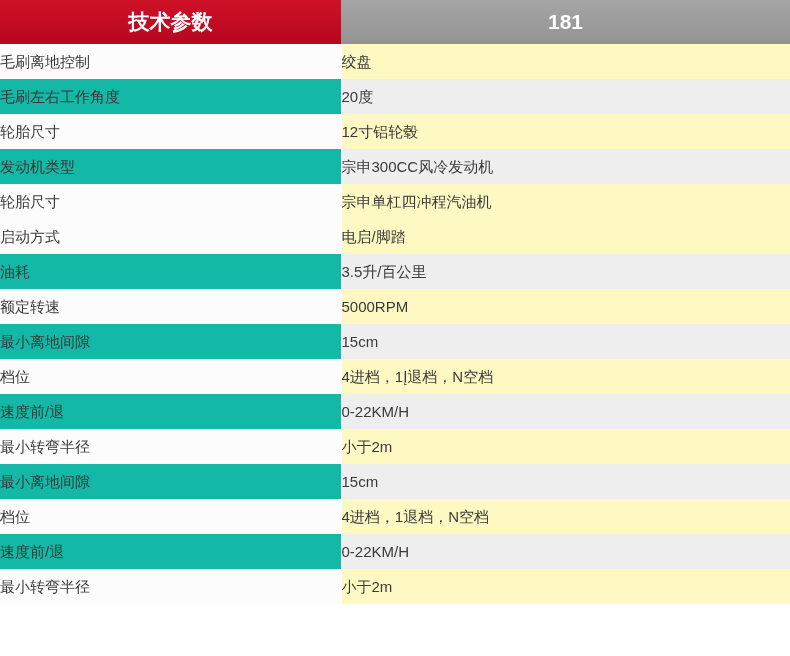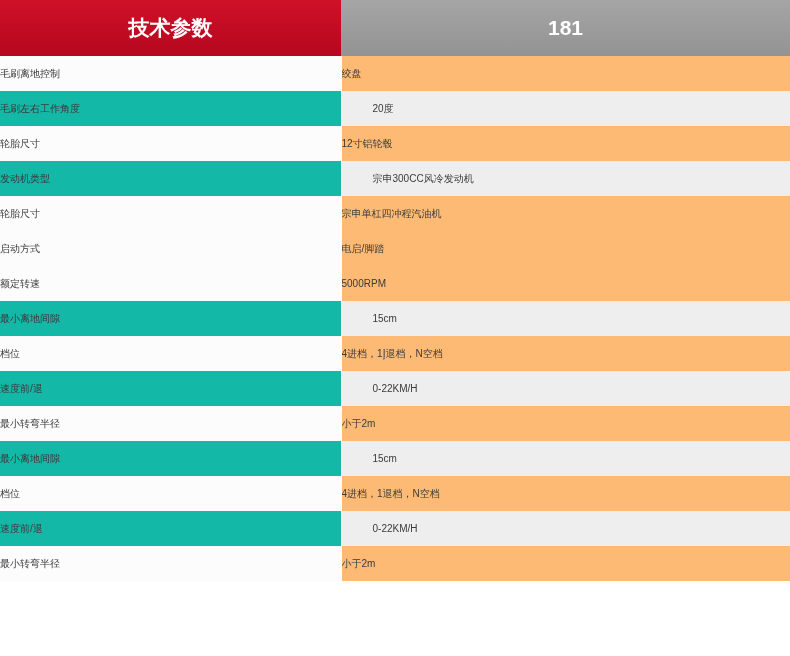--- a/index.html
+++ b/index.html
@@ -19,62 +19,62 @@
     table-layout: fixed;
   }
   .spec-table td, .spec-table th {
     padding: 0;
     margin: 0;
   }
   .col-label { width: 341px; }
   .col-value { width: 449px; }
 
   .header-row th {
-    height: 56px;
+    height: 44px;
     vertical-align: middle;
     font-size: 21px;
     font-weight: bold;
     color: #ffffff;
     margin-top: 35px;
   }
   .header-label {
     background: #c8102a;
     background: linear-gradient(180deg, #cf1127 0%, #b5071f 100%);
     padding-left: 0;
   }
   .header-value {
     background: #9a9a9a;
     background: linear-gradient(180deg, #a5a5a5 0%, #939393 100%);
   }
 
   .spec-table tbody tr {
     height: 35px;
   }
   .spec-table tbody td {
-    font-size: 10px;
+    font-size: 15px;
     color: #3a3a3a;
     vertical-align: middle;
     height: 35px;
     line-height: 35px;
     white-space: nowrap;
     overflow: hidden;
   }
   .cell-label {
     padding-left: 100px;
   }
   .cell-value {
     padding-left: 50px;
   }
   tr.row-odd td { background: #f0f0f0; }
   tr.row-even td { background: #fbfbfb; }
 
   tr.row-odd td.cell-label { background: #14b8a6; }
   tr.row-even td.cell-label { background: #fcfcfc; }
-  tr.row-odd td.cell-value { background: #eeeeee; padding-left: 31px; }
-  tr.row-even td.cell-value { background: #fdba74; }
+  tr.row-odd td.cell-value { background: #eeeeee; }
+  tr.row-even td.cell-value { background: #fef9c3; }
 
   .divider-cell {
     border-right: 1px solid #ffffff;
   }
 </style>
 </head>
 <body>
 
 <table class="spec-table">
   <colgroup>
@@ -105,20 +105,24 @@
         <td class="cell-value">宗申300CC风冷发动机</td>
       </tr>
       <tr class="row-even">
         <td class="cell-label divider-cell">轮胎尺寸</td>
         <td class="cell-value">宗申单杠四冲程汽油机</td>
       </tr>
       <tr class="row-even">
         <td class="cell-label divider-cell">启动方式</td>
         <td class="cell-value">电启/脚踏</td>
       </tr>
+      <tr class="row-odd">
+        <td class="cell-label divider-cell">油耗</td>
+        <td class="cell-value">3.5升/百公里</td>
+      </tr>
       <tr class="row-even">
         <td class="cell-label divider-cell">额定转速</td>
         <td class="cell-value">5000RPM</td>
       </tr>
       <tr class="row-odd">
         <td class="cell-label divider-cell">最小离地间隙</td>
         <td class="cell-value">15cm</td>
       </tr>
       <tr class="row-even">
         <td class="cell-label divider-cell">档位</td>

